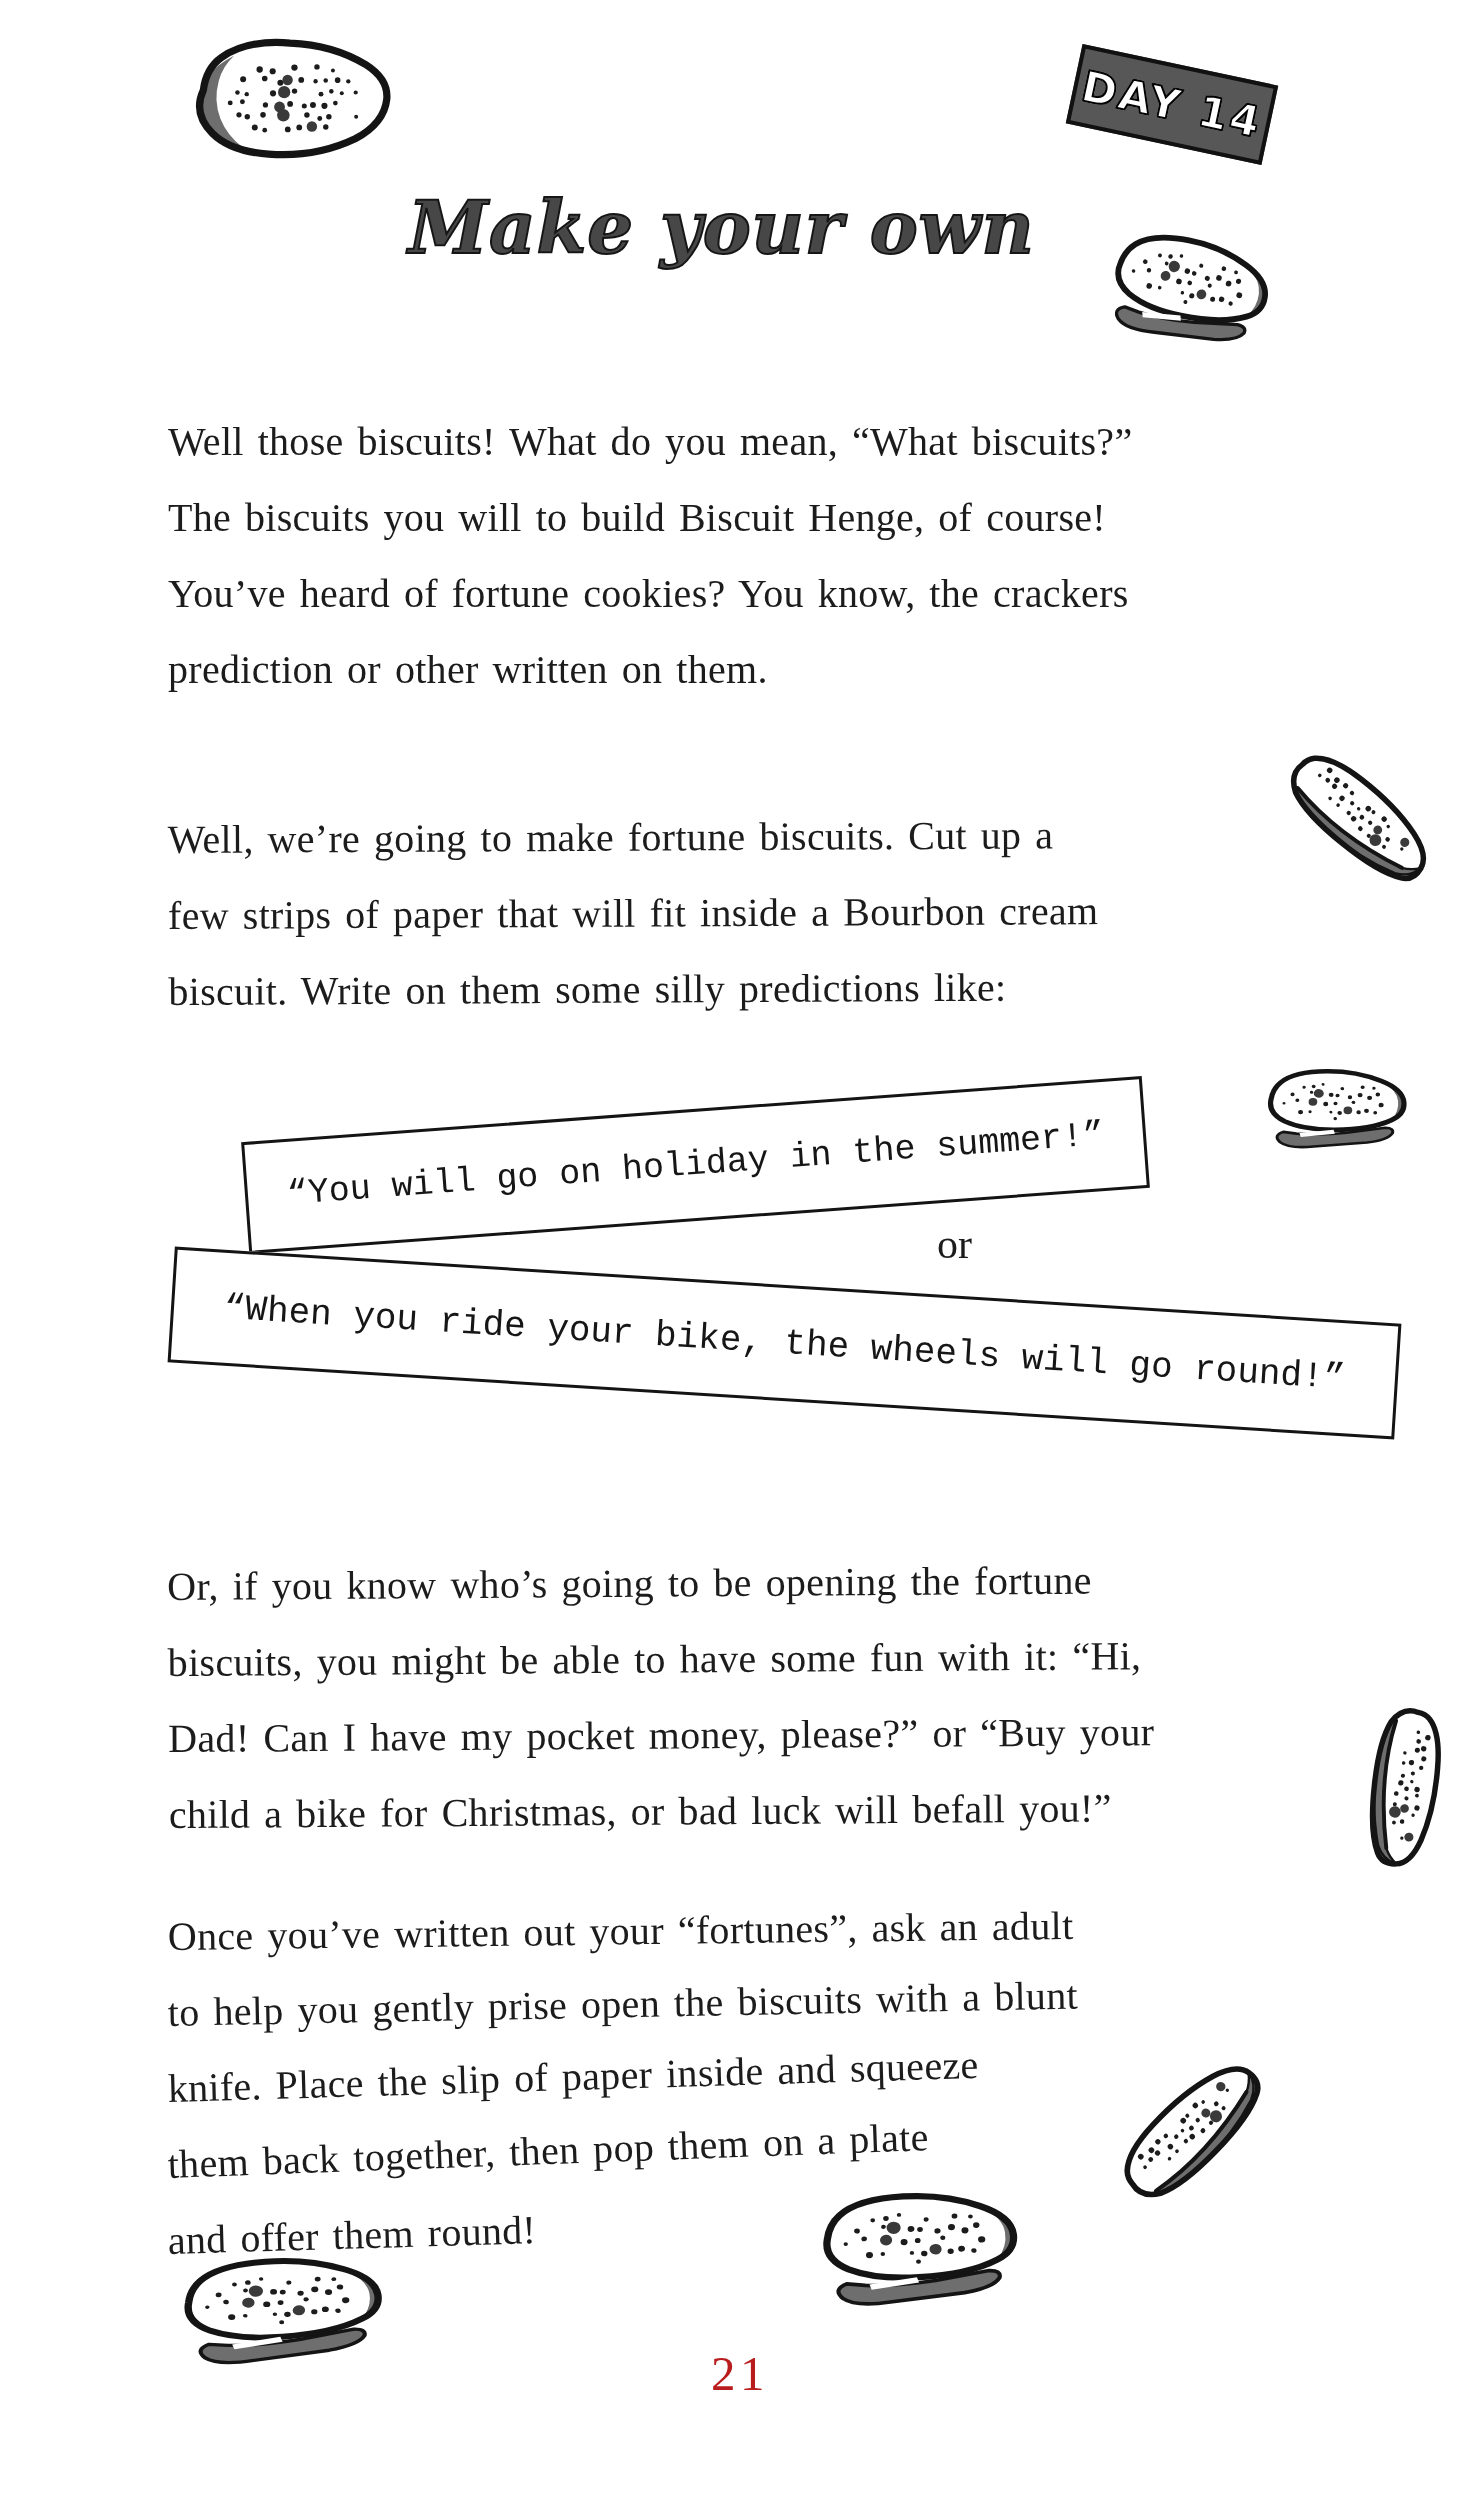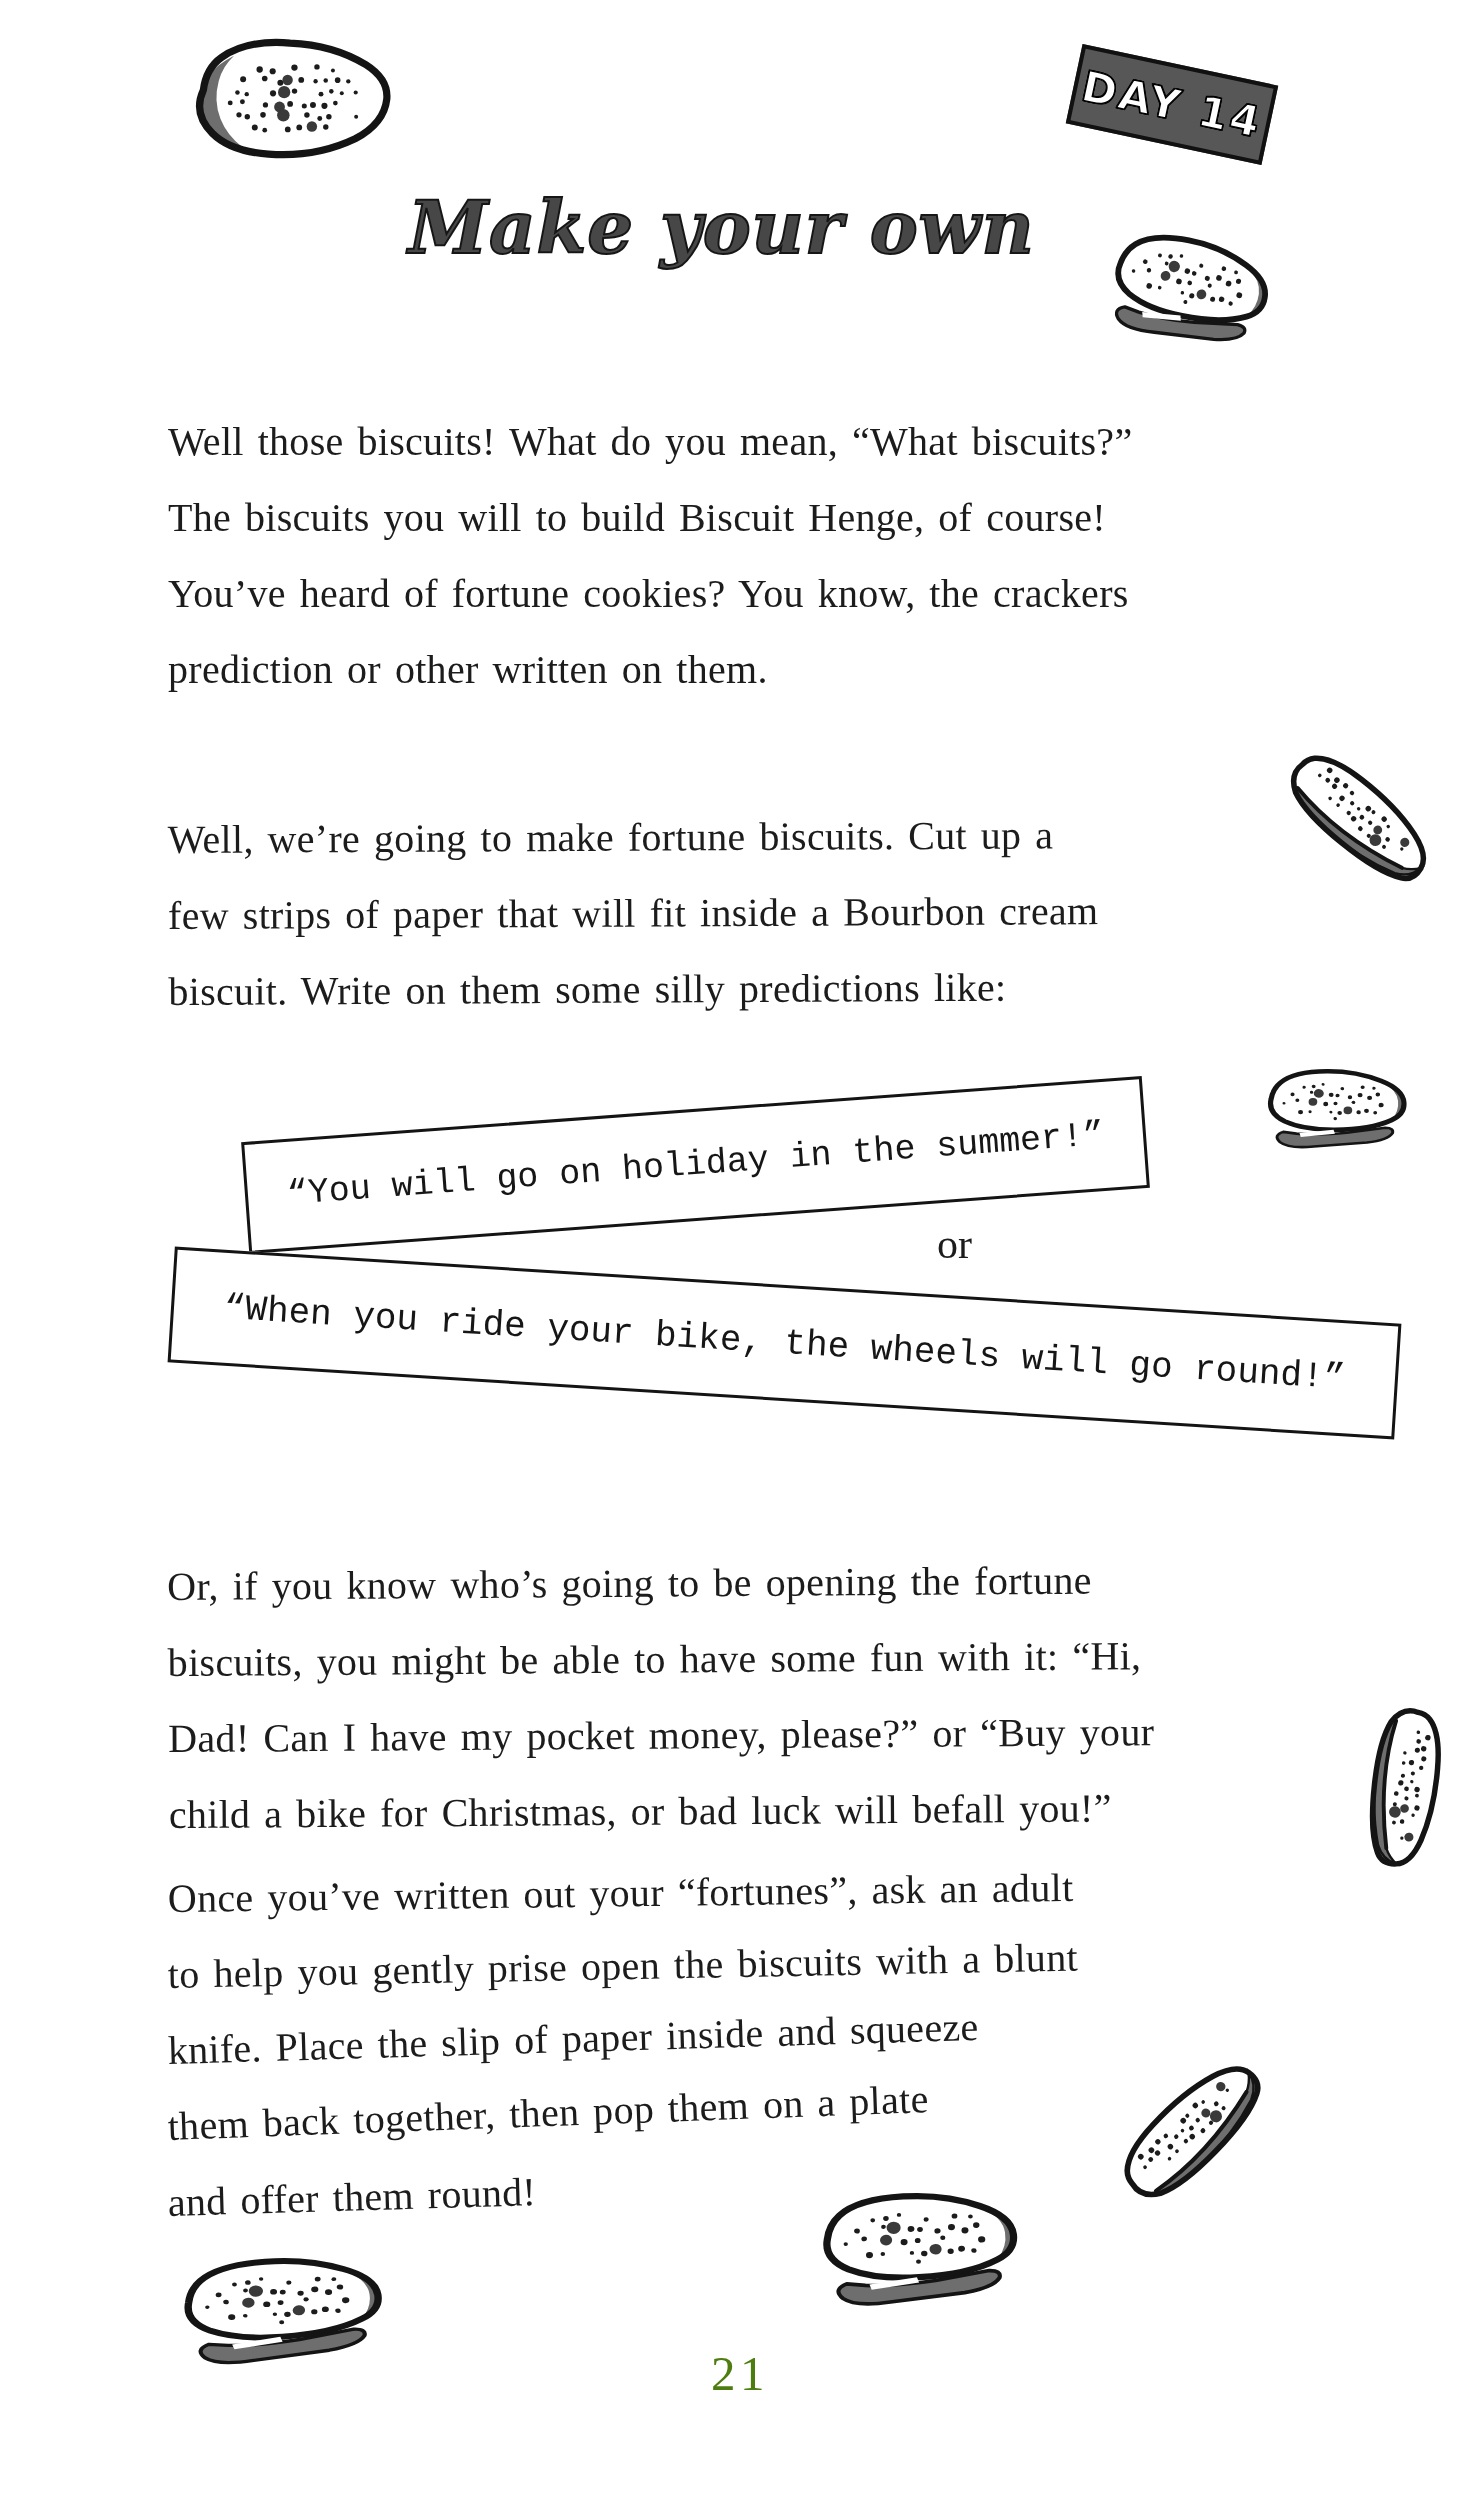--- a/index.html
+++ b/index.html
@@ -20,38 +20,38 @@
          font-size:72px;line-height:101px;color:#474747;
          -webkit-text-stroke:2px #161616;letter-spacing:0.9px;}
 
   
   .para{position:absolute;left:168px;width:1164px;font-size:40px;line-height:76px;
         word-spacing:3.6px;letter-spacing:0.3px;}
   .tl{height:76px;white-space:nowrap;transform-origin:0 60%;}
   .p1{top:404px;}
   .p2{top:799px;transform:rotate(-0.3deg);}
   .p3{top:1545px;transform:rotate(-0.4deg);}
-  .p4{top:1861px;}
+  .p4{top:1899px;}
   .p4 .tl:nth-child(1){transform:rotate(-0.7deg);}
   .p4 .tl:nth-child(2){transform:rotate(-1.1deg);}
   .p4 .tl:nth-child(3){transform:rotate(-1.7deg);}
   .p4 .tl:nth-child(4){transform:rotate(-2.1deg);}
   .p4 .tl:nth-child(5){transform:rotate(-1.7deg);}
 
   
   .slip{position:absolute;background:#fff;border:3.6px solid #141414;box-sizing:border-box;
         display:flex;align-items:center;justify-content:center;
         font-family:"Liberation Mono",monospace;color:#161616;}
   .slip1{left:244px;top:1109px;width:903px;height:112px;transform:rotate(-4.2deg);font-size:35px;}
   .slip2{left:170px;top:1285px;width:1229px;height:116px;transform:rotate(3.6deg);font-size:36px;}
   .or{position:absolute;left:937px;top:1220px;font-size:42px;font-family:Liberation Serif, serif;}
 
   
   .pageno{position:absolute;left:0;top:2345px;width:1480px;text-align:center;
-          font-size:49px;letter-spacing:4.5px;color:#4d7c0f;}
+          font-size:49px;letter-spacing:4.5px;color:#b91c1c;}
 
   .biscuit{position:absolute;}
   .defs{position:absolute;width:0;height:0;}
 </style>
 </head>
 <body>
 
 <svg class="defs" aria-hidden="true">
   <defs>
     <symbol id="bTop" viewBox="0 0 240 145">

